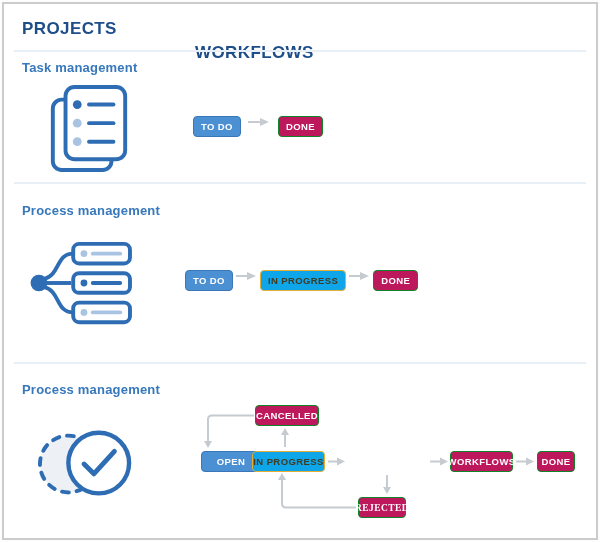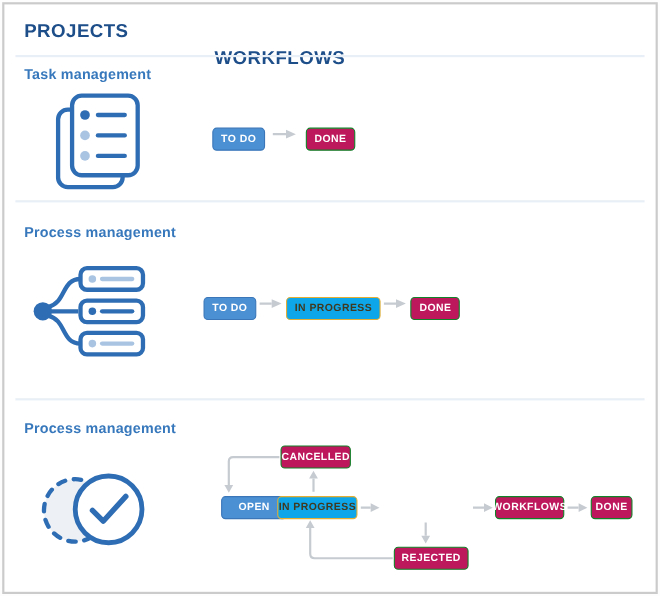--- a/index.html
+++ b/index.html
@@ -169,16 +169,16 @@
         <path d="M172 112.5 H101 Q97 112.5 97 108.5 V85" stroke="#c6cbd1" stroke-width="2" fill="none"></path>
         <path d="M93 85 L97 78 L101 85 Z" fill="#c6cbd1"></path>
       </g>
     </svg>
 
     <span class="badge badge-green" style="left:70px;  top:10px;  width:64px;">CANCELLED</span>
     <span class="badge badge-blue" style="left:16px;   top:56px;  width:60px;">OPEN</span>
     <span class="badge badge-yellow" style="left:67px;  top:56px;  width:73px;">IN PROGRESS</span>
     <span class="badge badge-green" style="left:265px; top:56px;  width:63px;">WORKFLOWS</span>
     <span class="badge badge-green" style="left:352px; top:56px;  width:38px;">DONE</span>
-    <span class="badge badge-green" style="left:173px; top:102px; width:68px;">REJECTED</span>
+    <span class="badge badge-green" style="left:173px; top:102px; width:48px;font-family:Liberation Serif, serif;">REJECTED</span>
   </div>
 
 </div>
 
 </body></html>

